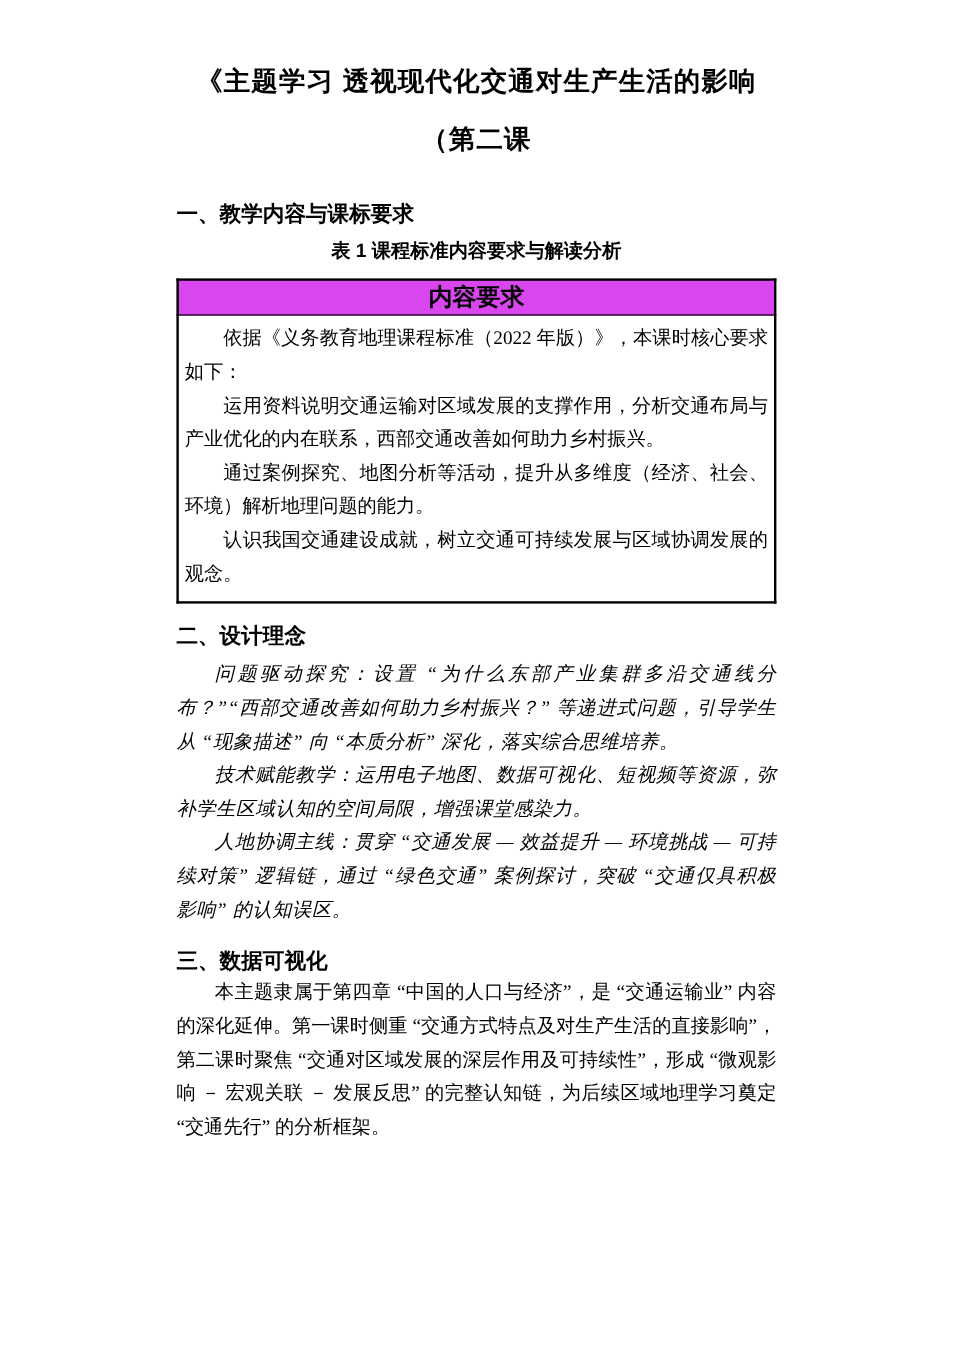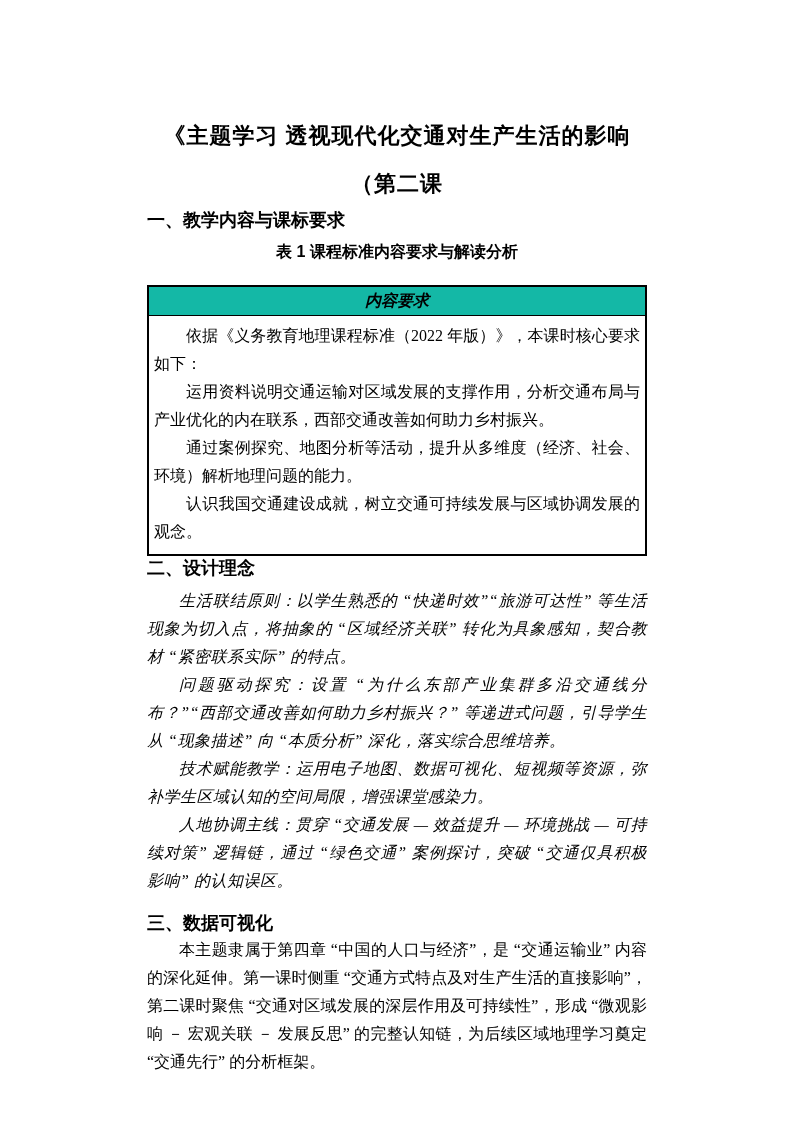--- a/index.html
+++ b/index.html
@@ -8,65 +8,64 @@
     background: #ffffff;
   }
   .page {
     position: relative;
     width: 726px;
     height: 1123px;
     margin: 0 auto;
     background: #ffffff;
     color: #000000;
     box-sizing: border-box;
-    padding: 112px 113px 0 113px;
+    padding: 44px 113px 0 113px;
     overflow: hidden;
     font-family: "Liberation Serif", serif;
   }
   .doc-title {
     font-family: "Liberation Sans", sans-serif;
     font-weight: 700;
     font-size: 22px;
     line-height: 48px;
     text-align: center;
     letter-spacing: 1px;
   }
   .section-heading {
     font-family: "Liberation Sans", sans-serif;
     font-weight: 700;
     font-size: 18px;
     line-height: 25px;
     margin: 0;
   }
-  .h1-spacing { }
-  .h2-spacing { }
+  .h1-spacing { margin-top: 26px; }
+  .h2-spacing { margin-top: 15px; }
   .h3-spacing { margin-top: 16px; }
   .table-caption {
     font-family: "Liberation Sans", sans-serif;
     font-weight: 700;
     font-size: 16px;
     line-height: 22px;
     text-align: center;
-    margin: 8px 0 22px 0;
+    margin: 8px 0 11px 0;
   }
   table.req-table {
     width: 100%;
     border-collapse: collapse;
     border: 2px solid #000000;
   }
   table.req-table th {
-    background: #14b8a6;
+    background: #d946ef;
     border-bottom: 1px solid #000000;
     font-family: "Liberation Sans", sans-serif;
     font-weight: 700;
-    font-size: 16px;
+    font-size: 20px;
     line-height: 20px;
     padding: 4px 2px;
     text-align: center;
-    font-style: italic;
   }
   table.req-table td {
     padding: 6px 5px 8px 5px;
     vertical-align: top;
     border-radius: 24px;
   }
   .body-par {
     margin: 0;
     font-size: 16px;
     line-height: 28px;
@@ -113,21 +112,20 @@
           <p class="body-par">通过案例探究、地图分析等活动，提升从多维度（经济、社会、环境）解析地理问题的能力。</p>
           <p class="body-par">认识我国交通建设成就，树立交通可持续发展与区域协调发展的观念。</p>
         </td>
       </tr>
     </tbody>
   </table>
 
   <h2 class="section-heading h2-spacing">二、设计理念</h2>
 
   <div class="kai par-block">
-    <p class="body-par">生活联结原则：以学生熟悉的 “快递时效”“旅游可达性” 等生活现象为切入点，将抽象的 “区域经济关联” 转化为具象感知，契合教材 “紧密联系实际” 的特点。</p>
     <p class="body-par">问题驱动探究：设置 “为什么东部产业集群多沿交通线分布？”“西部交通改善如何助力乡村振兴？” 等递进式问题，引导学生从 “现象描述” 向 “本质分析” 深化，落实综合思维培养。</p>
     <p class="body-par">技术赋能教学：运用电子地图、数据可视化、短视频等资源，弥补学生区域认知的空间局限，增强课堂感染力。</p>
     <p class="body-par">人地协调主线：贯穿 “交通发展 — 效益提升 — 环境挑战 — 可持续对策” 逻辑链，通过 “绿色交通” 案例探讨，突破 “交通仅具积极影响” 的认知误区。</p>
   </div>
 
   <h2 class="section-heading h3-spacing">三、数据可视化</h2>
 
 
   <p class="body-par">本主题隶属于第四章 “中国的人口与经济”，是 “交通运输业” 内容的深化延伸。第一课时侧重 “交通方式特点及对生产生活的直接影响”，第二课时聚焦 “交通对区域发展的深层作用及可持续性”，形成 “微观影响 － 宏观关联 － 发展反思” 的完整认知链，为后续区域地理学习奠定 “交通先行” 的分析框架。</p>
 

